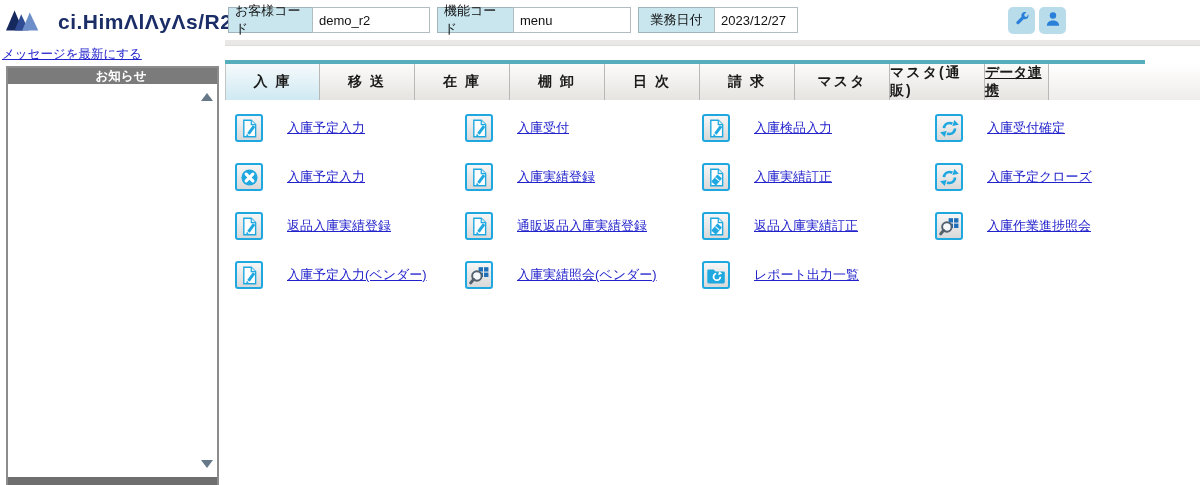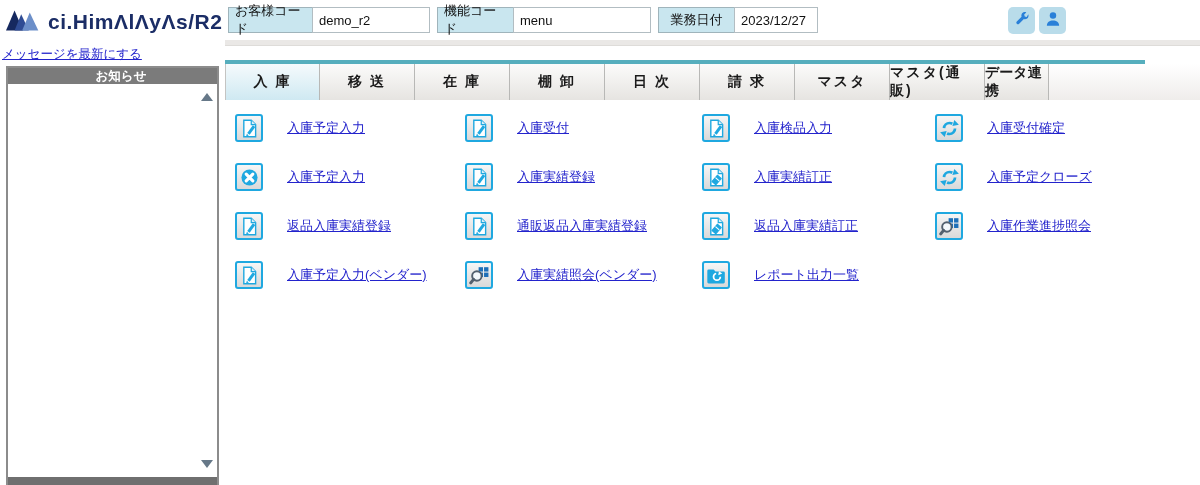--- a/index.html
+++ b/index.html
@@ -1,27 +1,27 @@
 <!DOCTYPE html>
 <html><head>
 <meta charset="utf-8">
 <style>
   * { margin:0; padding:0; box-sizing:border-box; }
   body { background:#fff; font-family:"Liberation Sans","DejaVu Sans",sans-serif; }
   .page { position:relative; width:1200px; height:485px; background:#fff; overflow:hidden; }
 
   
-  .logo { position:absolute; left:6px; top:7px; display:flex; align-items:center; gap:4px; }
+  .logo { position:absolute; left:6px; top:7px; display:flex; align-items:center; gap:14px; }
   .logo-text { font-size:21px; font-weight:bold; color:#1b2d66; letter-spacing:0.5px; }
   .hdr-fields { position:absolute; left:228px; top:7px; display:flex; align-items:stretch; height:26px; }
   .fld-label { background:#c9e6ef; border:1px solid #9fb4bb; border-right:none; display:flex; align-items:center; justify-content:center; font-size:13px; color:#111; padding:0 6px; }
   .fld-value { background:#fff; border:1px solid #b2bdc2; display:flex; align-items:center; font-size:13px; color:#111; padding:8px 6px; }
   .fld-gap { width:7px; }
   .w-label1{width:84px}.w-val1{width:118px}
-  .w-label2{width:76px}.w-val2{width:138px}
+  .w-label2{width:76px}.w-val2{width:118px}
   .w-label3{width:76px}.w-val3{width:84px}
   .tools { position:absolute; left:1008px; top:7px; display:flex; gap:4px; }
   .tool-btn { width:27px; height:27px; background:#b9dcea; border-radius:5px; display:flex; align-items:center; justify-content:center; cursor:pointer; }
   .gray-strip { position:absolute; left:225px; top:40px; width:975px; height:6px; background:#eae8e6; border-bottom:1px solid #dedcd9; }
 
   
   .side-link { position:absolute; left:2px; top:46px; font-size:12.5px; color:#2323cc; text-decoration:underline; cursor:pointer; }
   .notice-panel { position:absolute; left:6px; top:66px; width:213px; height:419px; border:2px solid #8c8c8c; border-bottom:none; display:flex; flex-direction:column; background:#fff; }
   .notice-header { height:16px; background:#7b7b7b; color:#fff; font-size:12.5px; font-weight:bold; text-align:center; line-height:16px; flex:0 0 auto;padding-left:17px; }
   .notice-body { flex:1 1 auto; position:relative; background:#fff; }
@@ -152,21 +152,21 @@
     <div class="teal-bar"></div>
     <div class="tab-row">
       <div class="tab tw selected">入 庫</div>
       <div class="tab tw">移 送</div>
       <div class="tab tw">在 庫</div>
       <div class="tab tw">棚 卸</div>
       <div class="tab tw">日 次</div>
       <div class="tab tw">請 求</div>
       <div class="tab tw">マスタ</div>
       <div class="tab tw">マスタ(通販)</div>
-      <div class="tab tw-last tab" style="letter-spacing:0;">データ連携</div>
+      <div class="tab tw-last tab" style="letter-spacing:0;text-decoration:underline;">データ連携</div>
       <div class="tab-filler"></div>
     </div>
   </div>
 
   <div class="menu-grid">
     <a class="menu-item">
       <span class="mi-icon">
           <svg>
             <use href="#sym-edit"></use>
           </svg>

